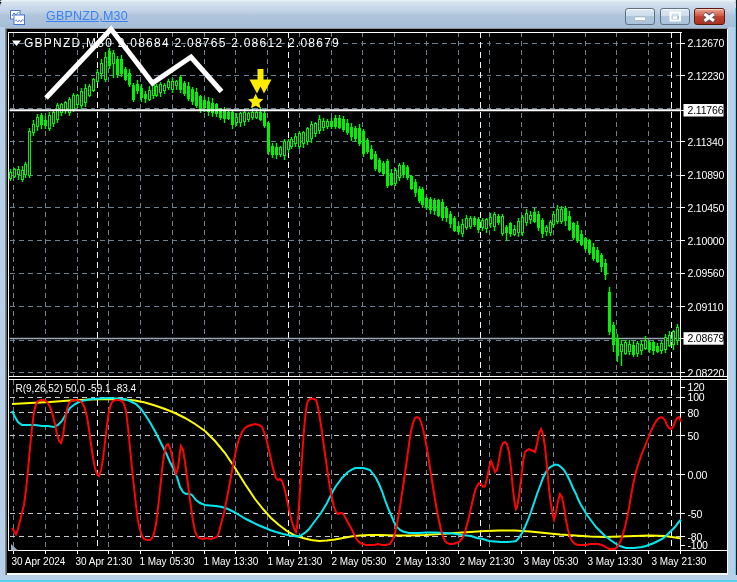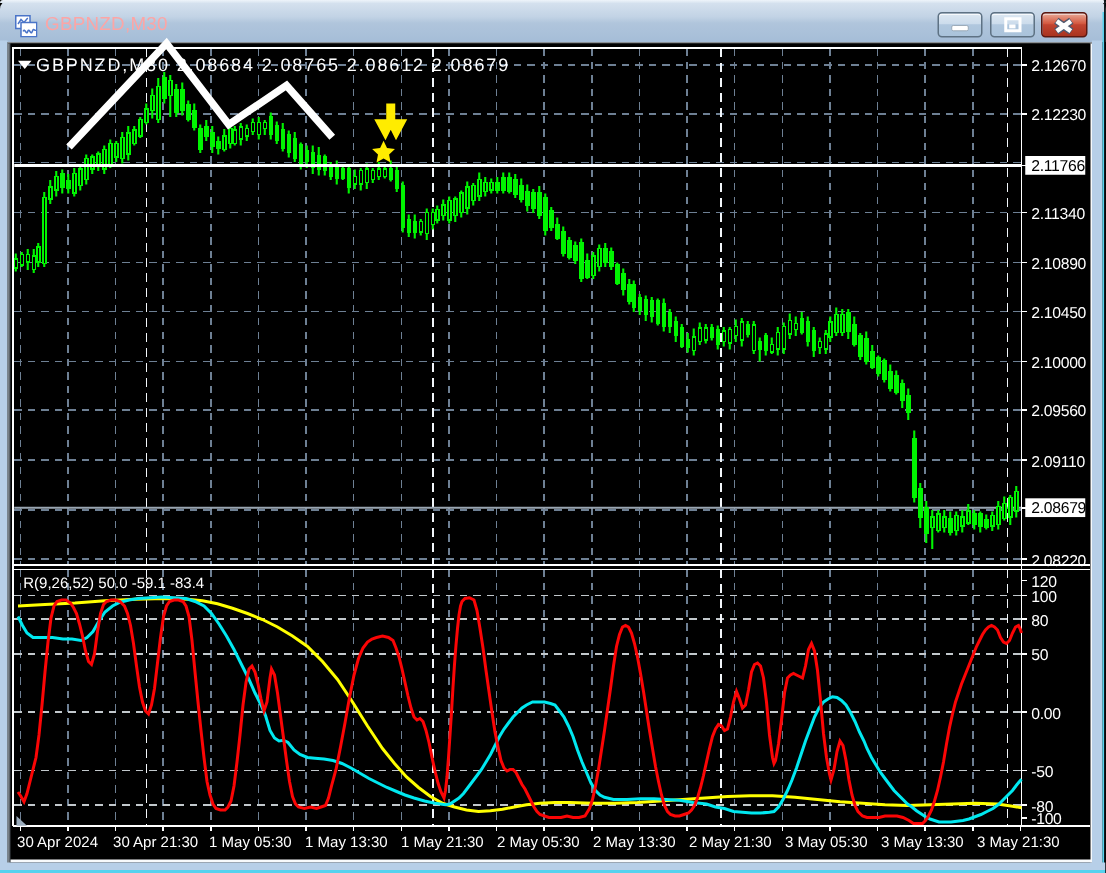--- a/index.html
+++ b/index.html
@@ -16,21 +16,21 @@
   background:linear-gradient(90deg,#96a0a8,#41474d); }
 #rightwhite { position:absolute; left:726.5px; top:29px; width:1.5px; height:545.5px; background:#f8fafc; }
 #rightblue { position:absolute; left:728px; top:27px; width:6.5px; height:555px; background:#b7cfe8; }
 #rightcyan { position:absolute; left:734.5px; top:8px; width:1.5px; height:574px; background:#55d2ee; }
 #rightdark { position:absolute; left:736px; top:0; width:1px; height:582px; background:#10181e; }
 #botwhite { position:absolute; left:7px; top:572.5px; width:721px; height:2px; background:#f8fafc; }
 #botblue { position:absolute; left:0px; top:574.5px; width:737px; height:5.5px; background:#b7cfe8; }
 #botcyan { position:absolute; left:0px; top:580px; width:737px; height:1.5px; background:#55d2ee; }
 #botdark { position:absolute; left:0px; top:581.5px; width:737px; height:0.5px; background:#10181e; }
 #ticon { position:absolute; left:10px; top:10px; width:15px; height:15px; }
-#ttext { position:absolute; left:30px; top:9px; font-size:12.5px; color:#fca5a5; letter-spacing:0.2px; }
+#ttext { position:absolute; left:46px; top:9px; font-size:12.5px; color:#3b82f6; letter-spacing:0.2px;text-decoration:underline; }
 .btn { position:absolute; top:8px; width:30px; height:16.5px; border-radius:3px;
   border:1px solid #5e7284; box-shadow:inset 0 1px 0 rgba(255,255,255,.75); }
 .btn.blue { background:linear-gradient(#dde8f2 0%, #ccdcec 45%, #b0c7de 50%, #aac3db 100%); }
 #btnmin { left:625px; }
 #btnmax { left:659.5px; }
 #btnclose { left:694px; top:7.5px; width:30.5px; height:17px;
   background:linear-gradient(#e8a896 0%, #d4583f 45%, #c24430 50%, #a9331f 100%);
   border:1px solid #5c1810; border-radius:3px; box-shadow:inset 0 1px 0 rgba(255,255,255,.5); }
 .sym { position:absolute; color:#fff; }
 #chart { position:absolute; left:0; top:0; }

